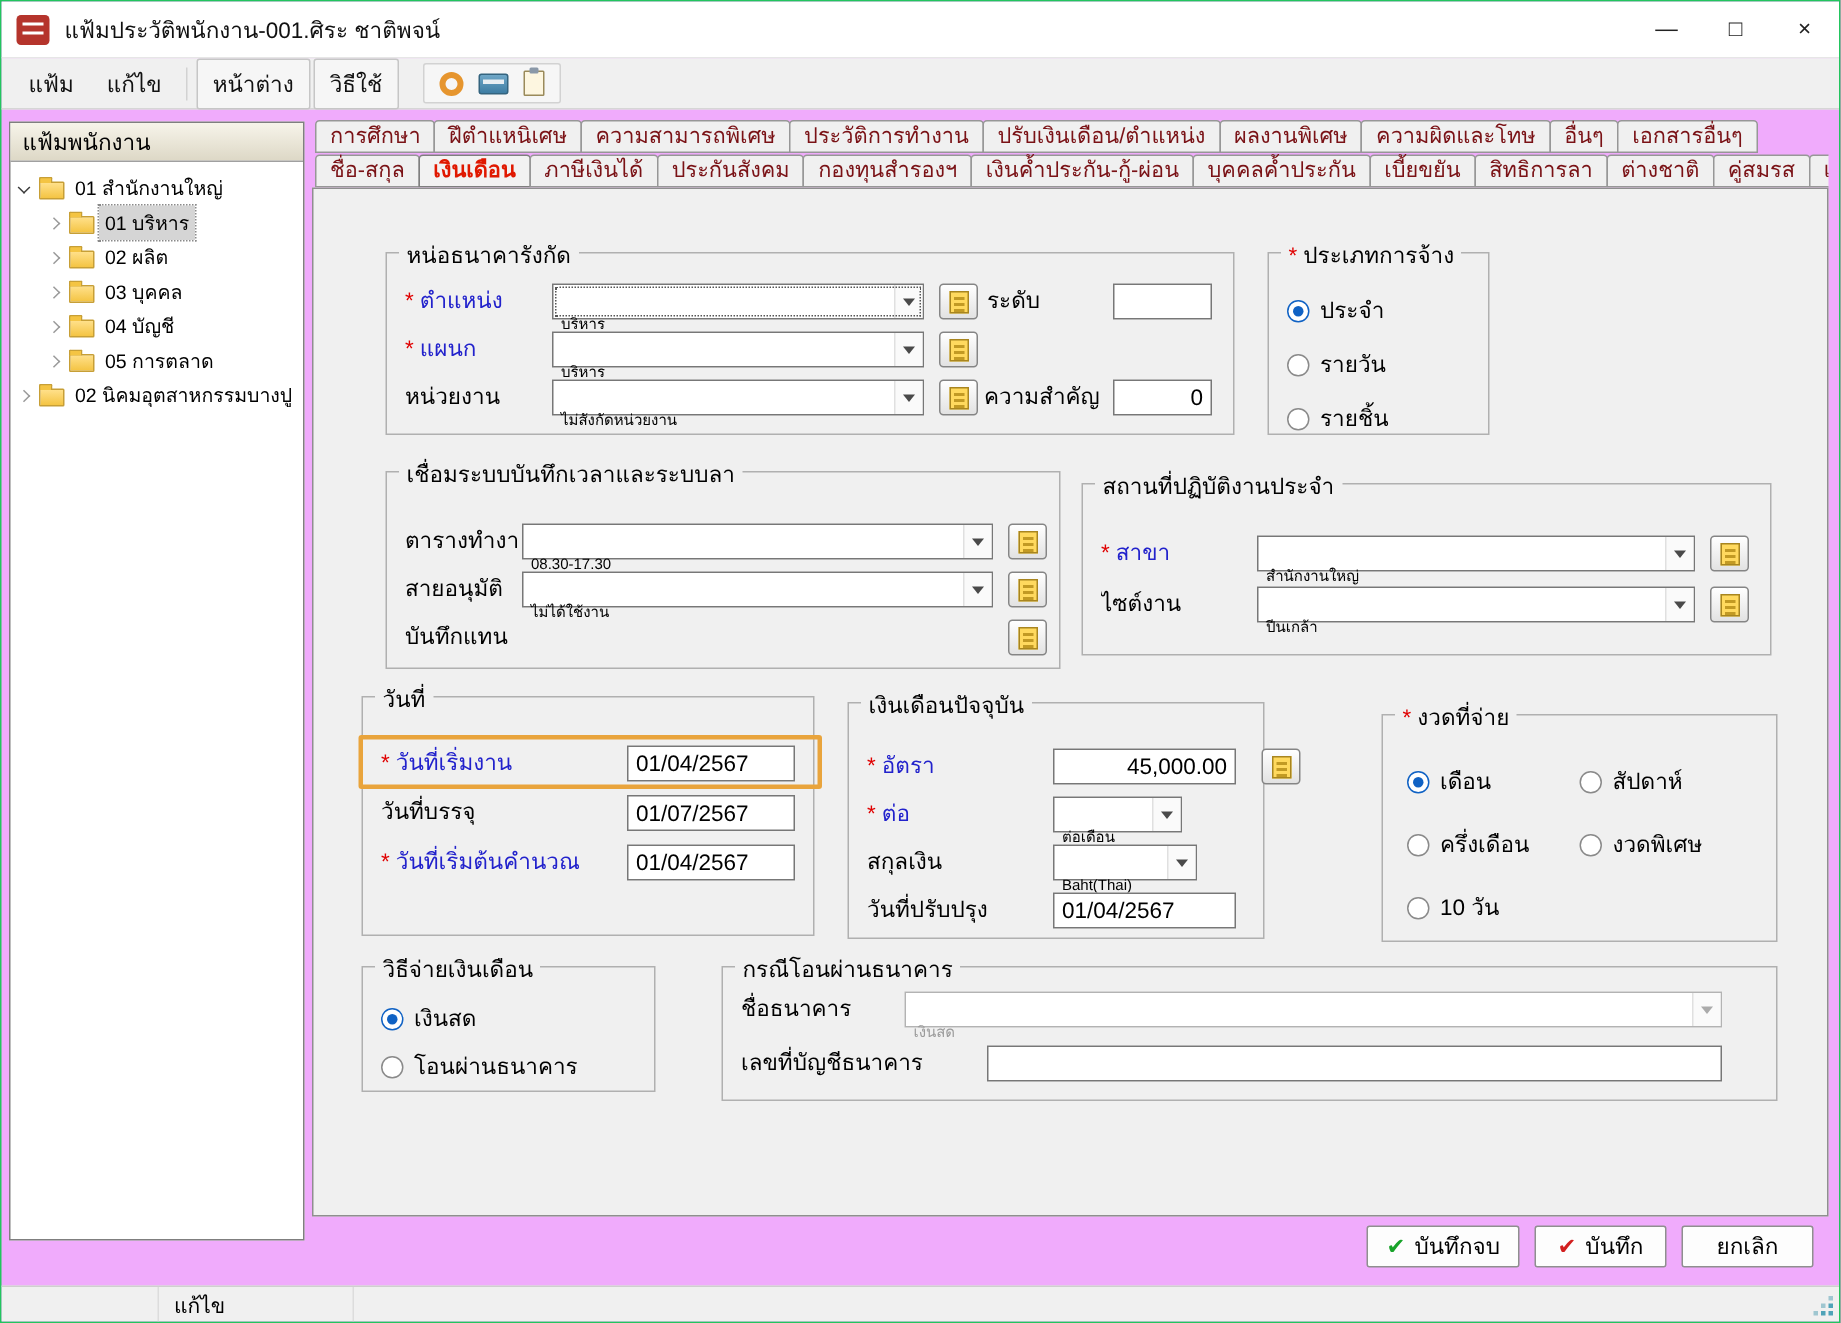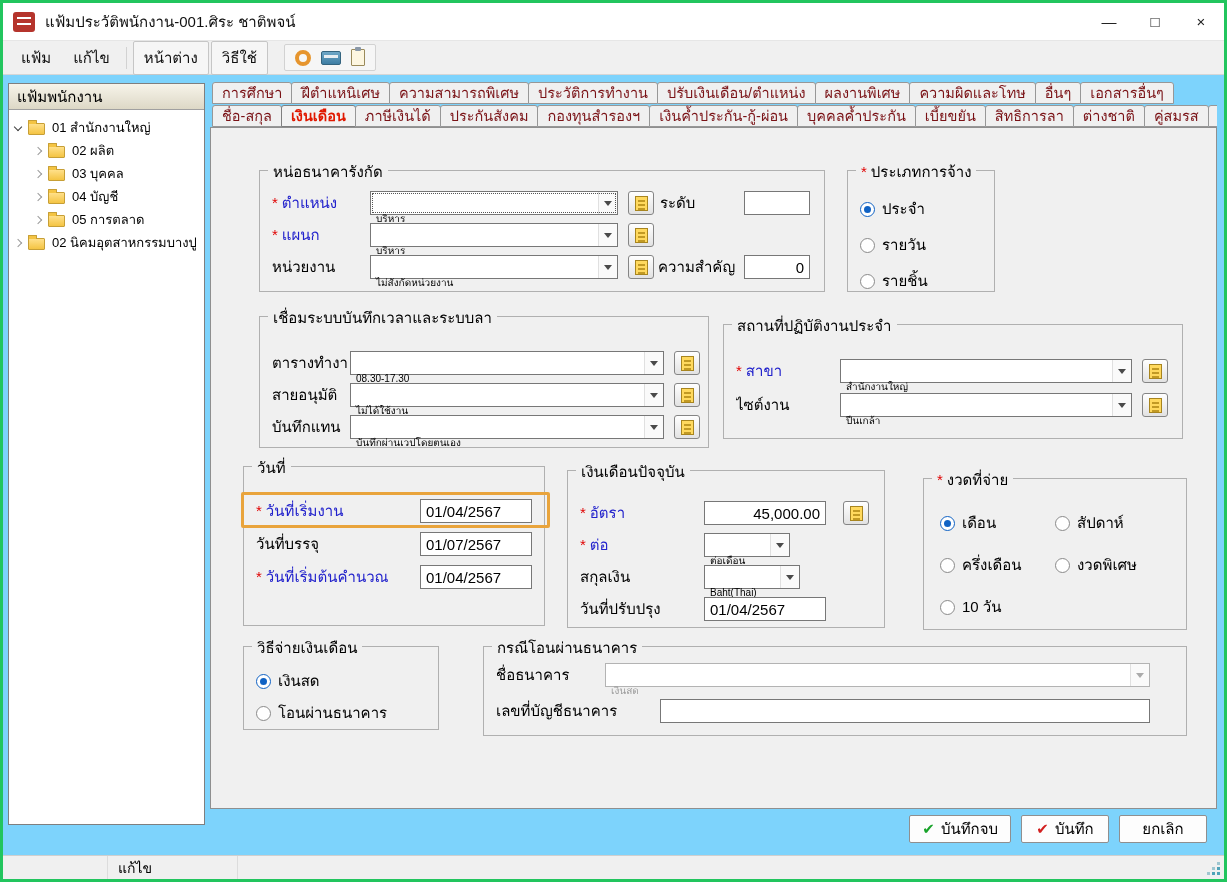--- a/index.html
+++ b/index.html
@@ -1,18 +1,18 @@
 <!DOCTYPE html>
 <html><head>
 <meta charset="utf-8">
 <style>
   * { box-sizing: border-box; }
   body { margin:0; background:#555; font-family:"Liberation Sans","DejaVu Sans",sans-serif; }
-  .window { position:relative; width:1227px; height:882px; background:#7dd3fc;
-            border:3px solid #22c55e; overflow:hidden; }
+  .window { position:relative; width:1227px; height:882px; background:#f0abfc;
+            border:1px solid #22c55e; overflow:hidden; }
 
   
   .titlebar { height:38px; background:#ffffff; display:flex; align-items:center;
               border-bottom:1px solid #e6e6e6; }
   .app-icon { width:22px; height:20px; margin-left:10px; background:#b5342c; border-radius:3px; position:relative; flex-shrink:0; }
   .app-icon:before { content:""; position:absolute; left:4px; right:4px; top:5px; height:2.5px; background:#fff; box-shadow:0 6px 0 #fff; }
   .title { margin-left:10px; font-size:15px; color:#111; white-space:nowrap; }
   .wbtns { margin-left:auto; display:flex; height:100%; }
   .wbtn { width:46px; height:100%; display:flex; align-items:center; justify-content:center;
           font-size:15px; color:#222; cursor:default; }
@@ -146,20 +146,25 @@
   <div class="workspace">
 
     <div class="sidebar">
       <div class="sidebar-header">แฟ้มพนักงาน</div>
       <div class="tree">
         <div class="tree-item lvl0">
           <span class="chev open"></span>
           <span class="folder"></span>
           <span class="tlabel">01 สำนักงานใหญ่</span>
         </div>
+        <div class="tree-item lvl1 selected">
+          <span class="chev"></span>
+          <span class="folder"></span>
+          <span class="tlabel">01 บริหาร</span>
+        </div>
         <div class="tree-item lvl1">
           <span class="chev"></span>
           <span class="folder"></span>
           <span class="tlabel">02 ผลิต</span>
         </div>
         <div class="tree-item lvl1">
           <span class="chev"></span>
           <span class="folder"></span>
           <span class="tlabel">03 บุคคล</span>
         </div>
@@ -287,26 +292,20 @@
             <span class="ctext">ไม่ได้ใช้งาน</span>
             <span class="cbtn">
                 <i class="arr"></i>
               </span>
           </div>
           <button class="lookup" style="left:414px;top:66px">
               <span class="doc"></span>
             </button>
 
           <span class="lbl" style="left:12px;top:98px;width:76px"><span>บันทึกแทน</span></span>
-          <div class="combo" style="left:90px;top:98px;width:314px">
-            <span class="ctext">บันทึกผ่านเวปโดยตนเอง</span>
-            <span class="cbtn">
-                <i class="arr"></i>
-              </span>
-          </div>
           <button class="lookup" style="left:414px;top:98px">
               <span class="doc"></span>
             </button>
         </div>
 
         <div class="group" style="left:512px;top:196px;width:460px;height:115px">
           <span class="gtitle">สถานที่ปฏิบัติงานประจำ</span>
           <span class="lbl" style="left:12px;top:34px;width:100px"><span class="star">*</span><span class="req">สาขา</span></span>
           <div class="combo" style="left:116px;top:34px;width:292px">
             <span class="ctext">สำนักงานใหญ่</span>
@@ -334,21 +333,21 @@
           <span class="gtitle">วันที่</span>
           <div class="highlight" style="left:-3px;top:25px;width:309px;height:36px"></div>
           <span class="lbl" style="left:12px;top:32px;width:160px"><span class="star">*</span><span class="req">วันที่เริ่มงาน</span></span>
           <input class="tinput" style="left: 176px; top: 32px; width: 112px;" value="01/04/2567">
           <span class="lbl" style="left:12px;top:65px;width:160px"><span>วันที่บรรจุ</span></span>
           <input class="tinput" style="left: 176px; top: 65px; width: 112px;" value="01/07/2567">
           <span class="lbl" style="left:12px;top:98px;width:160px"><span class="star">*</span><span class="req">วันที่เริ่มต้นคำนวณ</span></span>
           <input class="tinput" style="left: 176px; top: 98px; width: 112px;" value="01/04/2567">
         </div>
 
-        <div class="group" style="left:356px;top:342px;width:318px;height:158px">
+        <div class="group" style="left:356px;top:342px;width:278px;height:158px">
           <span class="gtitle">เงินเดือนปัจจุบัน</span>
           <span class="lbl" style="left:12px;top:30px;width:120px"><span class="star">*</span><span class="req">อัตรา</span></span>
           <input class="tinput num" style="left: 136px; top: 30px; width: 122px;" value="45,000.00">
           <button class="lookup" style="left:275px;top:30px">
               <span class="doc"></span>
             </button>
 
           <span class="lbl" style="left:12px;top:62px;width:120px"><span class="star">*</span><span class="req">ต่อ</span></span>
           <div class="combo" style="left:136px;top:62px;width:86px">
             <span class="ctext">ต่อเดือน</span>

